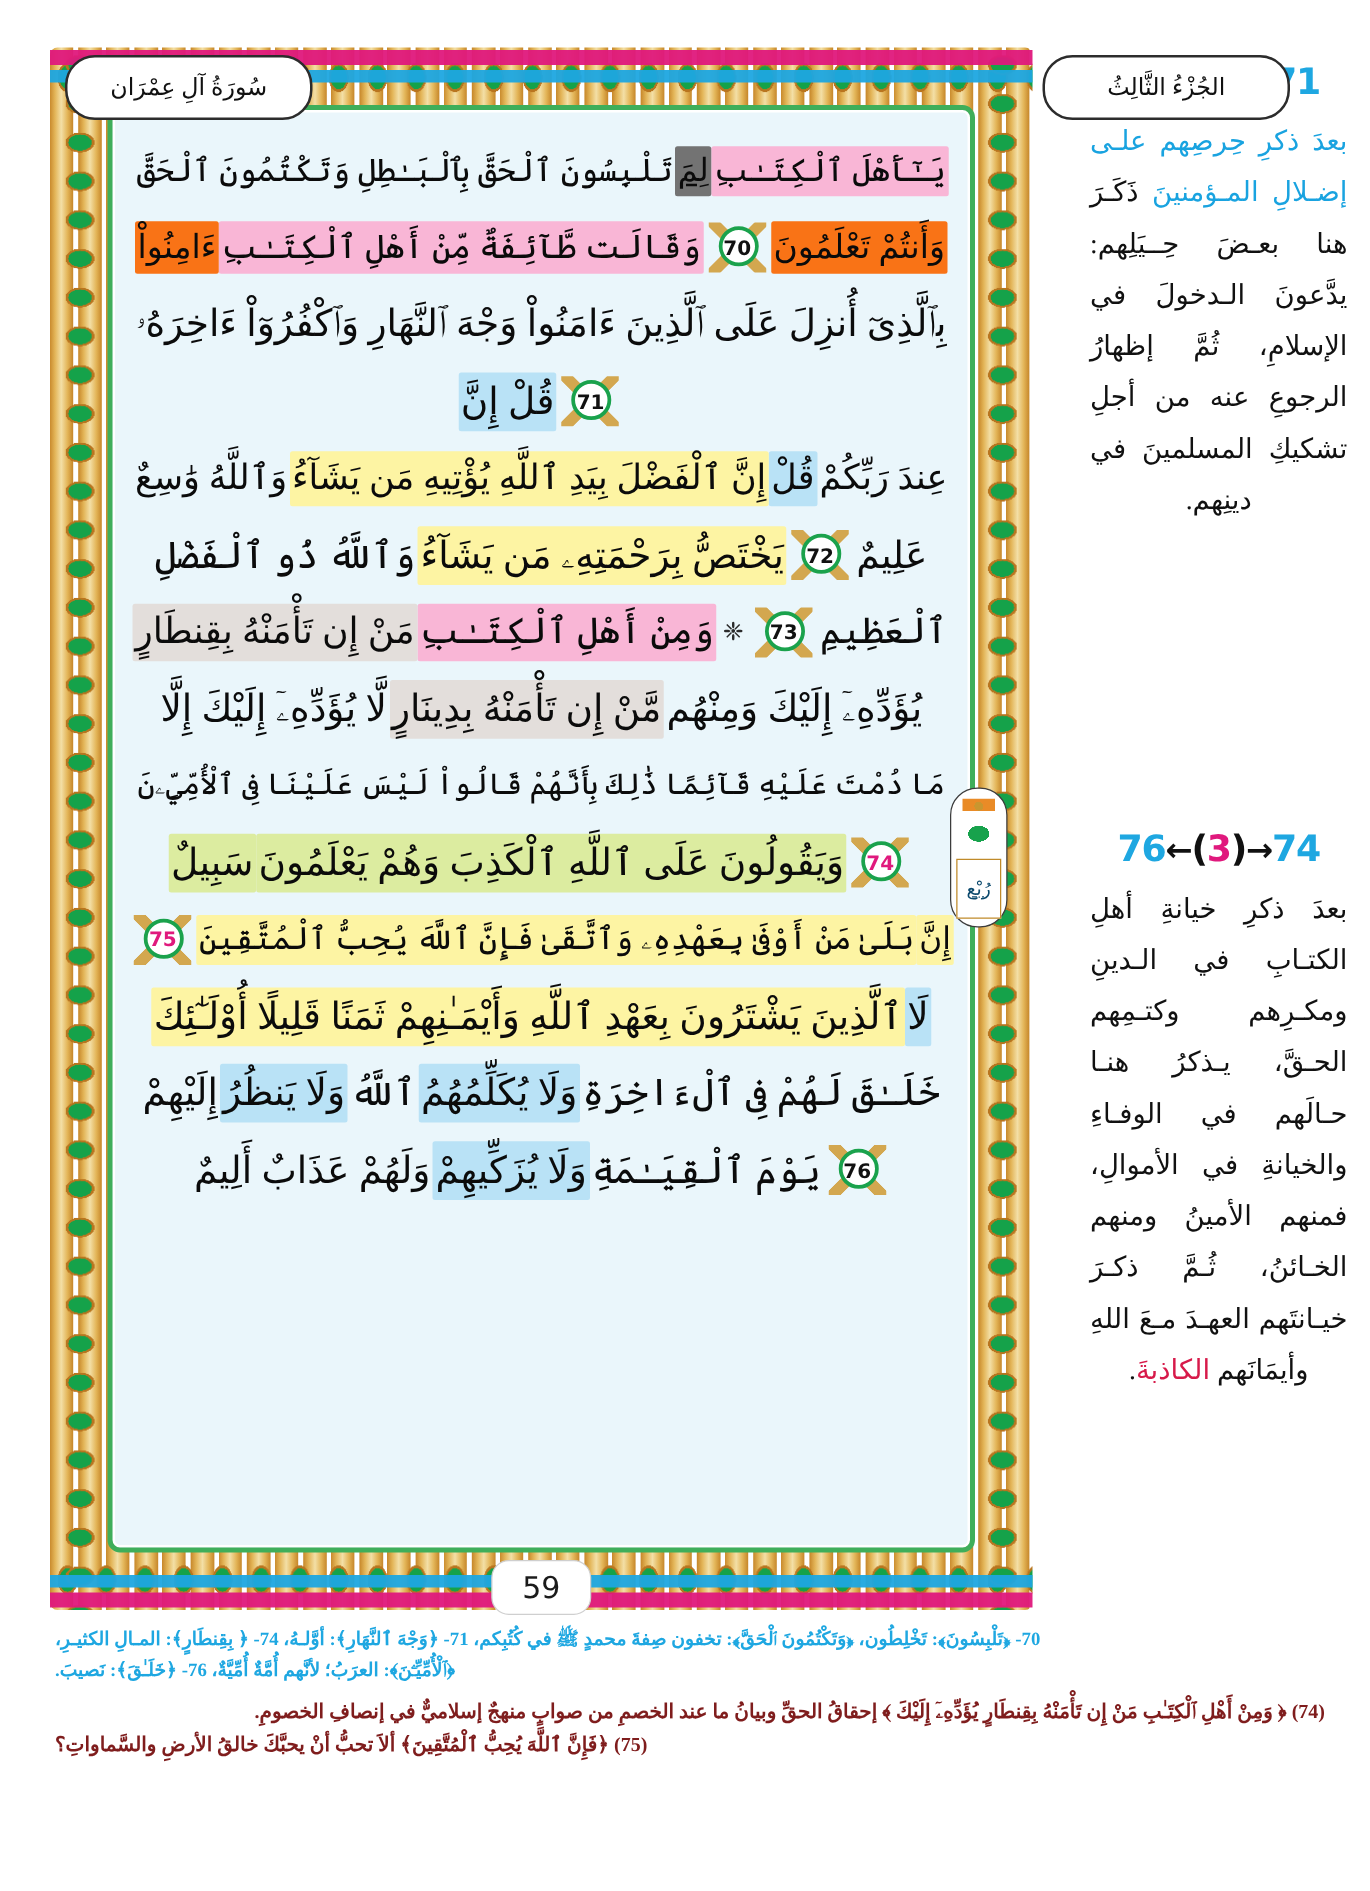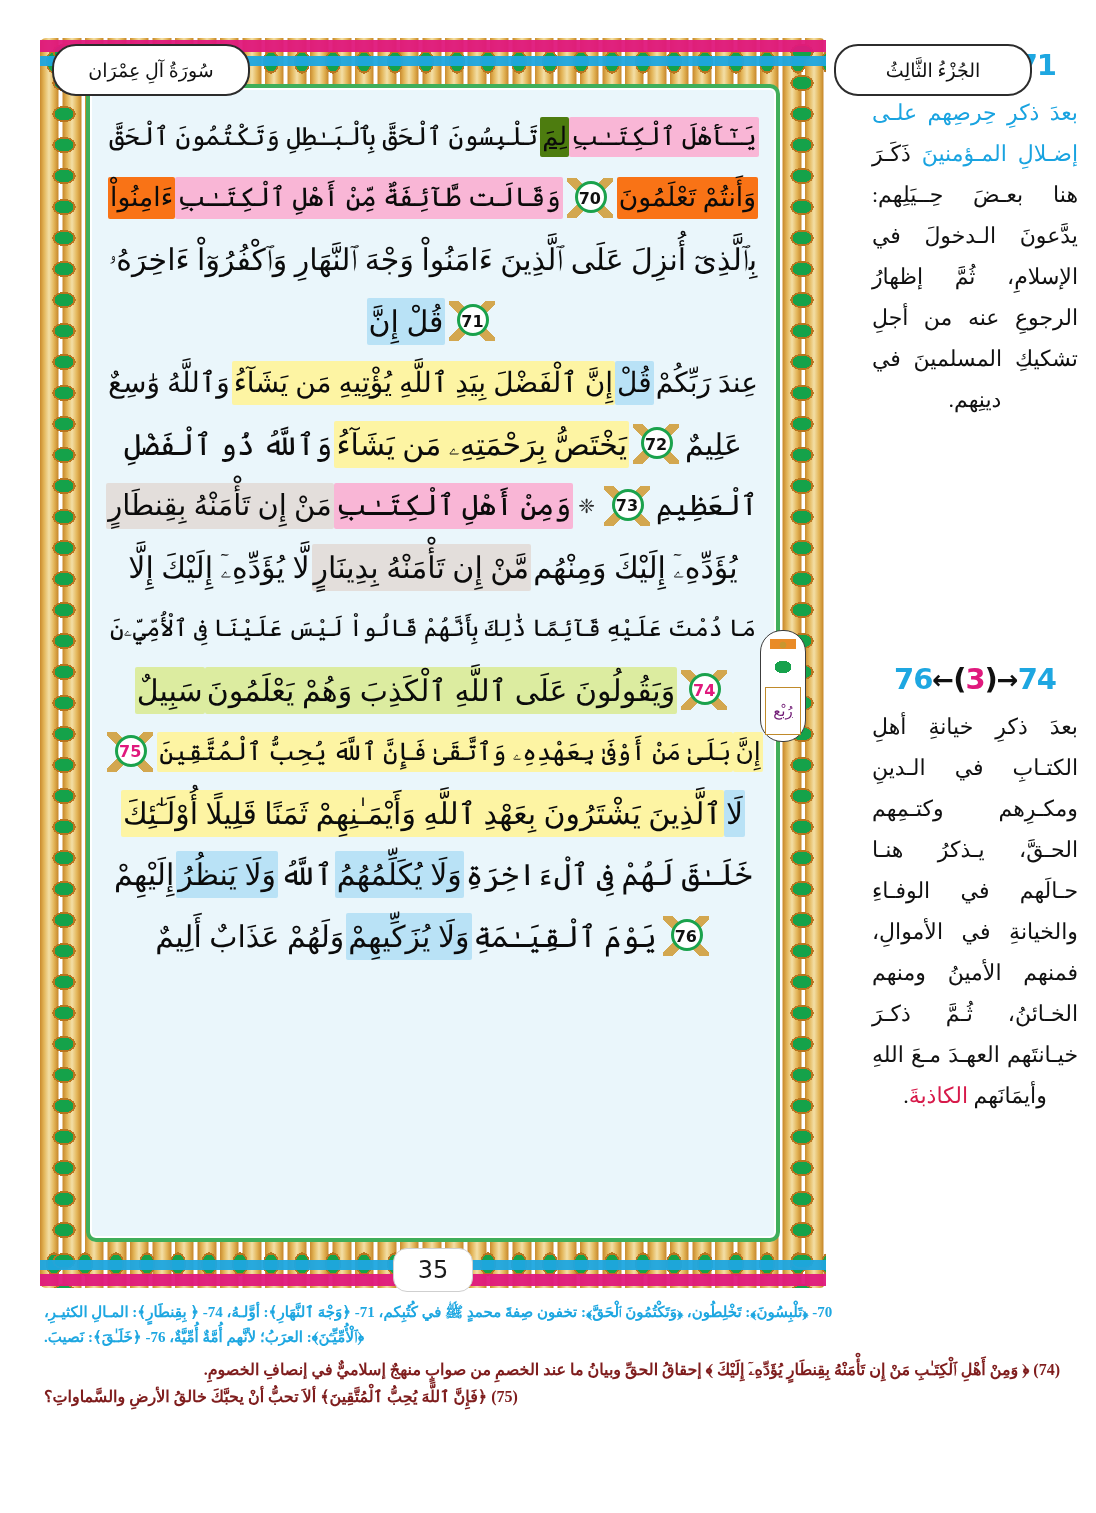--- a/index.html
+++ b/index.html
@@ -94,21 +94,21 @@
     font-size:30px;color:#0b0b0b;
     white-space:nowrap;letter-spacing:0px;
     direction:rtl;
   }
   .qline .seg{padding:1px 2px;border-radius:2px;display:inline-block;line-height:1.5;}
   .hl-pink{background:#f9b6d6;}
   .hl-blue{background:#b9e2f6;}
   .hl-yellow{background:#fdf4a3;}
   .hl-gray{background:#f97316;}
   .hl-green{background:#dcecA0;}
-  .hl-orange{background:#4d7c0f;text-decoration:underline;}
+  .hl-orange{background:#737373;text-decoration:underline;}
   .hl-greyish{background:#e3dedb;}
   .hl-none{background:transparent;}
 
   
   .ayah{
     display:inline-flex;align-items:center;justify-content:center;
     width:46px;height:40px;margin:0 4px;position:relative;flex:0 0 auto;
   }
   .ayah .ring{
     position:absolute;left:8px;top:3px;width:32px;height:32px;border-radius:50%;
@@ -131,21 +131,21 @@
   
   .rub-marker{
     position:absolute;right:20px;top:592px;width:46px;height:112px;
     background:#fff;border:1.6px solid #3c3c3c;border-radius:22px;
     z-index:7;display:flex;align-items:flex-end;justify-content:center;
     padding-bottom:6px;box-sizing:border-box;
   }
   .rub-marker .box{
     width:34px;height:46px;border:1.6px solid #c08a2a;background:#fff;
     display:flex;align-items:center;justify-content:center;
-    font-family:"Liberation Serif",serif;font-size:15px;color:#701a75;direction:rtl;text-decoration:underline;
+    font-family:"Liberation Serif",serif;font-size:15px;color:#0c4a6e;direction:rtl;text-decoration:underline;
   }
   .rub-marker .finial{
     position:absolute;left:50%;top:8px;transform:translateX(-50%);
     width:26px;height:44px;
     background:
       radial-gradient(circle 5px at 13px 6px,#c9962f 0 70%,transparent 71%),
       linear-gradient(180deg,#e98b27 0 22%,transparent 23%),
       radial-gradient(ellipse 12px 9px at 13px 28px,#17a24c 0 70%,transparent 71%);
   }
 
@@ -213,21 +213,21 @@
     <div class="orn-right"></div>
     <div class="darts-h" style="top:0"></div>
     <div class="darts-h" style="bottom:0;transform:scaleY(-1)"></div>
     <div class="inner-rule"></div>
 
     <div class="rub-marker">
       <div class="finial"></div>
       <div class="box">رُبْع</div>
     </div>
 
-    <div class="page-num">35</div>
+    <div class="page-num">59</div>
   </div>
 
   <div id="cart-surah" class="cartouche">سُورَةُ آلِ عِمْرَان</div>
   <div id="cart-juz" class="cartouche">الجُزْءُ الثَّالِثُ</div>
 
   <div class="quran-body" id="quran-body">
       <div class="qline" style="font-size: 25.5px;">
         <span class="seg hl-pink">يَـٰٓأَهْلَ ٱلْكِتَـٰبِ</span>
         <span class="seg hl-orange">لِمَ</span>
         <span class="seg hl-none">تَلْبِسُونَ ٱلْحَقَّ بِٱلْبَـٰطِلِ وَتَكْتُمُونَ ٱلْحَقَّ</span>

